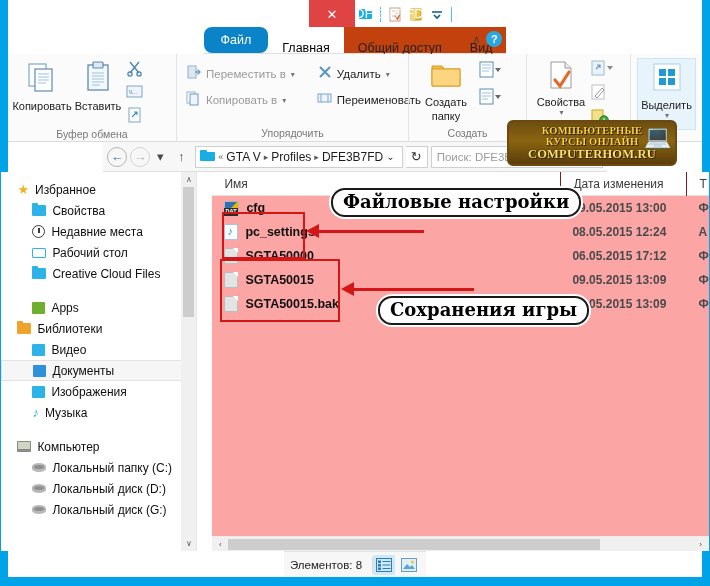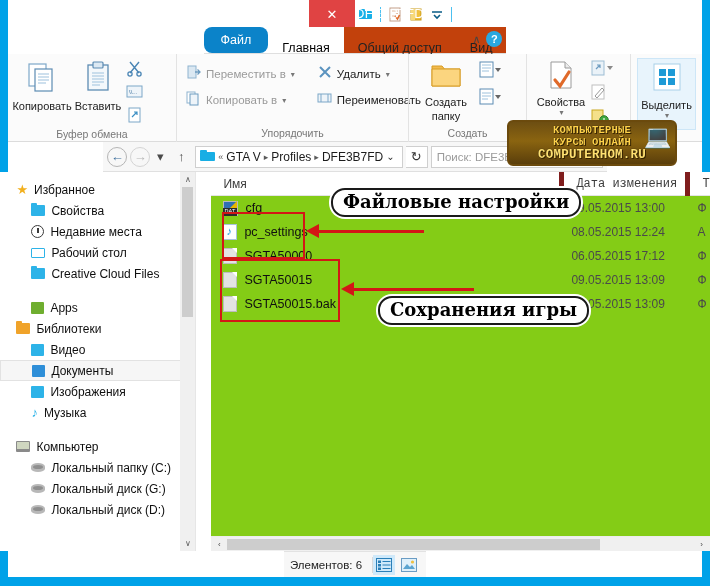--- a/index.html
+++ b/index.html
@@ -136,26 +136,26 @@
 
   
   #sb-scroll { position: absolute; right: 0; top: 0; width: 15px; height: 100%; background: #f0f0f0; }
   .sb-arrow { height: 15px; display:flex; align-items:center; justify-content:center; font-size: 8px; color:#5a5a5a; background:#f0f0f0;}
   #sb-thumb { position:absolute; top:15px; left:2px; width: 11px; height: 130px; background: #cdcdcd; }
 
   
   #filepane { flex: 1; display: flex; flex-direction: column; min-width: 0; position: relative; margin-left: 15px; }
   #colhead { height: 24px; display: flex; align-items: center; border-bottom: 1px solid #e4e4e4; background: #fff; flex: none;}
   .colh { font-size: 12px; color: #3b3b3b; padding-left: 12px; position: relative; height:24px; line-height:24px;}
-  .colh + .colh { border-left: 5px solid #7f1d1d; font-family: Liberation Mono, monospace; }
+  .colh + .colh { border-left: 1px solid #7f1d1d; }
   #col-name { width: 348px; flex: none;}
   #col-date { width: 126px; flex: none;}
   #col-type { flex: 1; }
 
-  #filelist { flex: 1; position: relative; background: #84cc16; overflow: hidden; }
+  #filelist { flex: 1; position: relative; background: #fca5a5; overflow: hidden; font-weight: bold; }
   .frow { height: 24px; display: flex; align-items: center; }
   .fname { width: 348px; display: flex; align-items: center; gap: 7px; padding-left: 12px; font-size: 12.5px; color: #101010; flex:none;}
   .fdate { width: 126px; font-size: 12px; color: #4a4a4a; padding-left: 12px; flex:none;}
   .ftype { flex: 1; font-size: 12px; color: #4a4a4a; padding-left: 12px; }
 
   .ic-dat { width:15px;height:15px;position:relative;background:#efefef;border:1px solid #b9b9b9;}
   .ic-dat .tri{position:absolute;left:0;top:0;width:0;height:0;border-left:13px solid #2f6fb5;border-bottom:13px solid transparent;}
   .ic-dat .tri2{position:absolute;right:0;bottom:3px;width:0;height:0;border-right:11px solid #e8b500;border-top:11px solid transparent;}
   .ic-dat .tag{position:absolute;left:-1px;bottom:-1px;background:#2b2b2b;color:#fff;font-size:5.5px;
       line-height:5.5px;padding:1px 1px;font-family:"Liberation Sans",sans-serif;letter-spacing:.2px;}
@@ -183,21 +183,21 @@
   .vbtn.active { background: #cfe9fa; }
 
   
   #watermark {
     position: absolute; left: 507px; top: 120px; width: 170px; height: 46px;
     border: 2px solid #6b4a0d; border-radius: 6px;
     background: linear-gradient(#6d4e12, #8a6410 45%, #5a3e0b);
     overflow: hidden; z-index: 40;
     display: flex; flex-direction: column; align-items: center; justify-content: center;
   }
-  .wm-line { font-family: Liberation Mono, monospace; font-weight: bold; color: #ffd24a;
+  .wm-line { font-family: Liberation Serif, serif; font-weight: bold; color: #ffd24a;
      text-shadow: 0 0 1px #000, 1px 1px 0 #3a2600; letter-spacing: .2px; }
   .wm1 { font-size: 10.5px; }
   .wm2 { font-size: 10.5px; }
   .wm3 { font-size: 12.5px; color: #ffe070; }
   #wm-person { position:absolute; right: 3px; top: 4px; font-size: 22px; color: #f5c517; line-height: 22px;}
 
   
   .annot-box { position: absolute; border: 2px solid #d31616; z-index: 30; }
   .annot-arrow { position: absolute; z-index: 31; height: 12px; display: flex; align-items: center; }
   .annot-arrow .shaft { height: 3px; background: #d31616; flex: 1; }
@@ -548,25 +548,25 @@
         <div class="navitem">
           <span class="ic-pc"></span>
           <span>Компьютер</span>
         </div>
         <div class="navitem child">
           <span class="ic-disk"></span>
           <span>Локальный папку (C:)</span>
         </div>
         <div class="navitem child">
           <span class="ic-disk"></span>
+          <span>Локальный диск (D:)</span>
+        </div>
+        <div class="navitem child">
+          <span class="ic-disk"></span>
           <span>Локальный диск (G:)</span>
-        </div>
-        <div class="navitem child">
-          <span class="ic-disk"></span>
-          <span>Локальный диск (D:)</span>
         </div>
       </div>
 
       <div id="sb-scroll">
         <div class="sb-arrow">∧</div>
         <div id="sb-thumb"></div>
         <div class="sb-arrow" style="position:absolute;bottom:0;left:0;right:0">∨</div>
       </div>
     </div>
 
@@ -634,21 +634,21 @@
         <div class="hs-arrow">‹</div>
         <div id="hs-track">
           <div id="hs-thumb"></div>
         </div>
         <div class="hs-arrow">›</div>
       </div>
     </div>
   </div>
 
   <div id="statusbar">
-    <span id="status-text">Элементов: 6</span>
+    <span id="status-text">Элементов: 8</span>
     <span id="status-sep"></span>
     <span id="viewtoggles">
       <span class="vbtn active">
         <svg width="16" height="14" viewBox="0 0 16 14">
             <rect x="0.5" y="0.5" width="15" height="13" fill="none" stroke="#2a7fb8"></rect>
             <rect x="2" y="2.5" width="3" height="2.5" fill="#2a7fb8"></rect>
             <rect x="2" y="6" width="3" height="2.5" fill="#2a7fb8"></rect>
             <rect x="2" y="9.5" width="3" height="2.5" fill="#2a7fb8"></rect>
             <path d="M6.5 3.5h8M6.5 7h8M6.5 10.5h8" stroke="#2a7fb8"></path>
           </svg>

